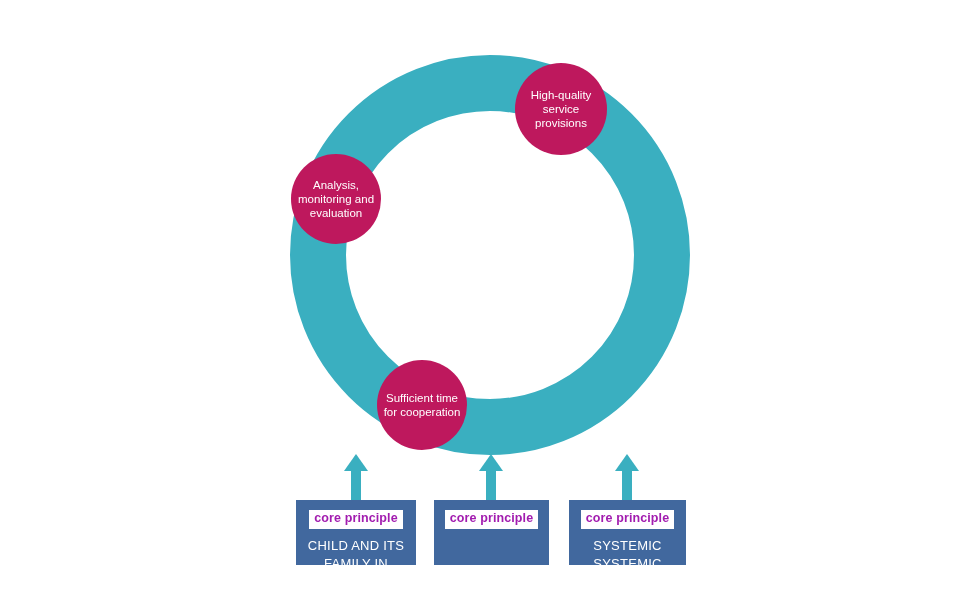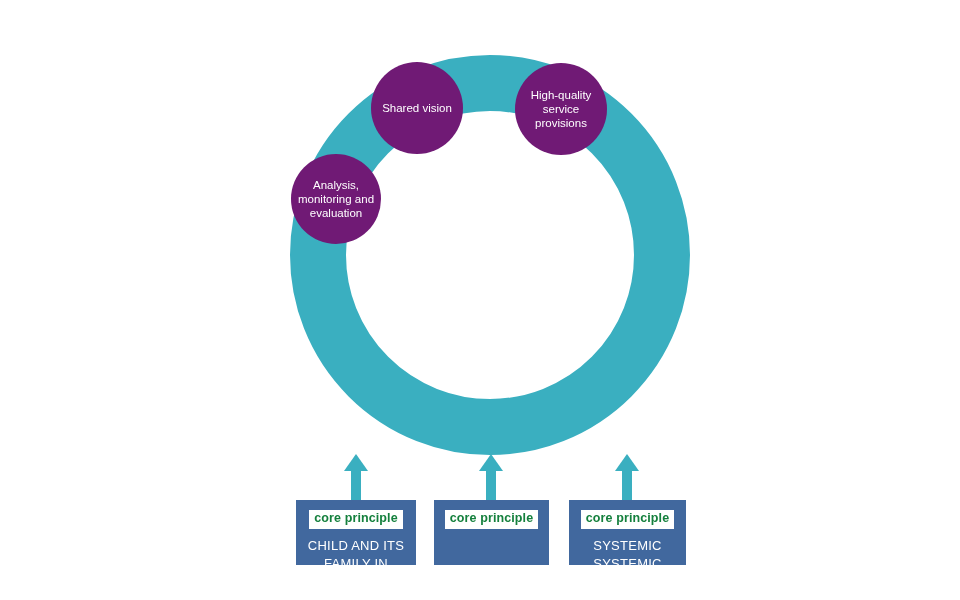--- a/index.html
+++ b/index.html
@@ -34,21 +34,21 @@
     height: 400px;
     box-sizing: border-box;
     border-radius: 50%;
     border: 56px solid #3aafc0;
   }
 
   
   .node {
     position: absolute;
     border-radius: 50%;
-    background: #701a75;
+    background: #be185d;
     color: #ffffff;
     display: flex;
     align-items: center;
     justify-content: center;
     text-align: center;
     box-sizing: border-box;
     line-height: 1.22;
     padding: 4px;
   }
   .node span {
@@ -84,21 +84,21 @@
     position: absolute;
     background: #41689e;
     box-sizing: border-box;
     padding-top: 10px;
   }
   .box .tag {
     display: block;
     width: fit-content;
     margin: 0 auto 8px auto;
     background: #ffffff;
-    color: #15803d;
+    color: #a21caf;
     font-weight: bold;
     font-size: 12.5px;
     line-height: 1.25;
     padding: 1px 5px 2px 5px;
     letter-spacing: 0.1px;
   }
   .box .desc {
     display: block;
     color: #ffffff;
     font-size: 13px;
@@ -109,31 +109,31 @@
 </style>
 </head>
 <body>
 
 <div id="stage">
 
   <div id="ring-wrap">
     <div class="ring"></div>
   </div>
 
-  <div class="node" style="left:371px; top:62px; width:92px; height:92px; font-size:11.5px;">
-    <span>Shared vision</span>
-  </div>
 
   <div class="node" style="left:515px; top:63px; width:92px; height:92px; font-size:11.5px;">
     <span>High-quality service provisions</span>
   </div>
 
 
 
 
+  <div class="node" style="left:377px; top:360px; width:90px; height:90px; font-size:11.5px;">
+    <span>Sufficient time for cooperation</span>
+  </div>
 
 
   <div class="node" style="left:291px; top:154px; width:90px; height:90px; font-size:11.5px;">
     <span>Analysis, monitoring and evaluation</span>
   </div>
 
   <div class="arrow" style="left:344px; top:454px; height:48px;">
     <div class="head"></div>
     <div class="shaft" style="height:36px;"></div>
   </div>

